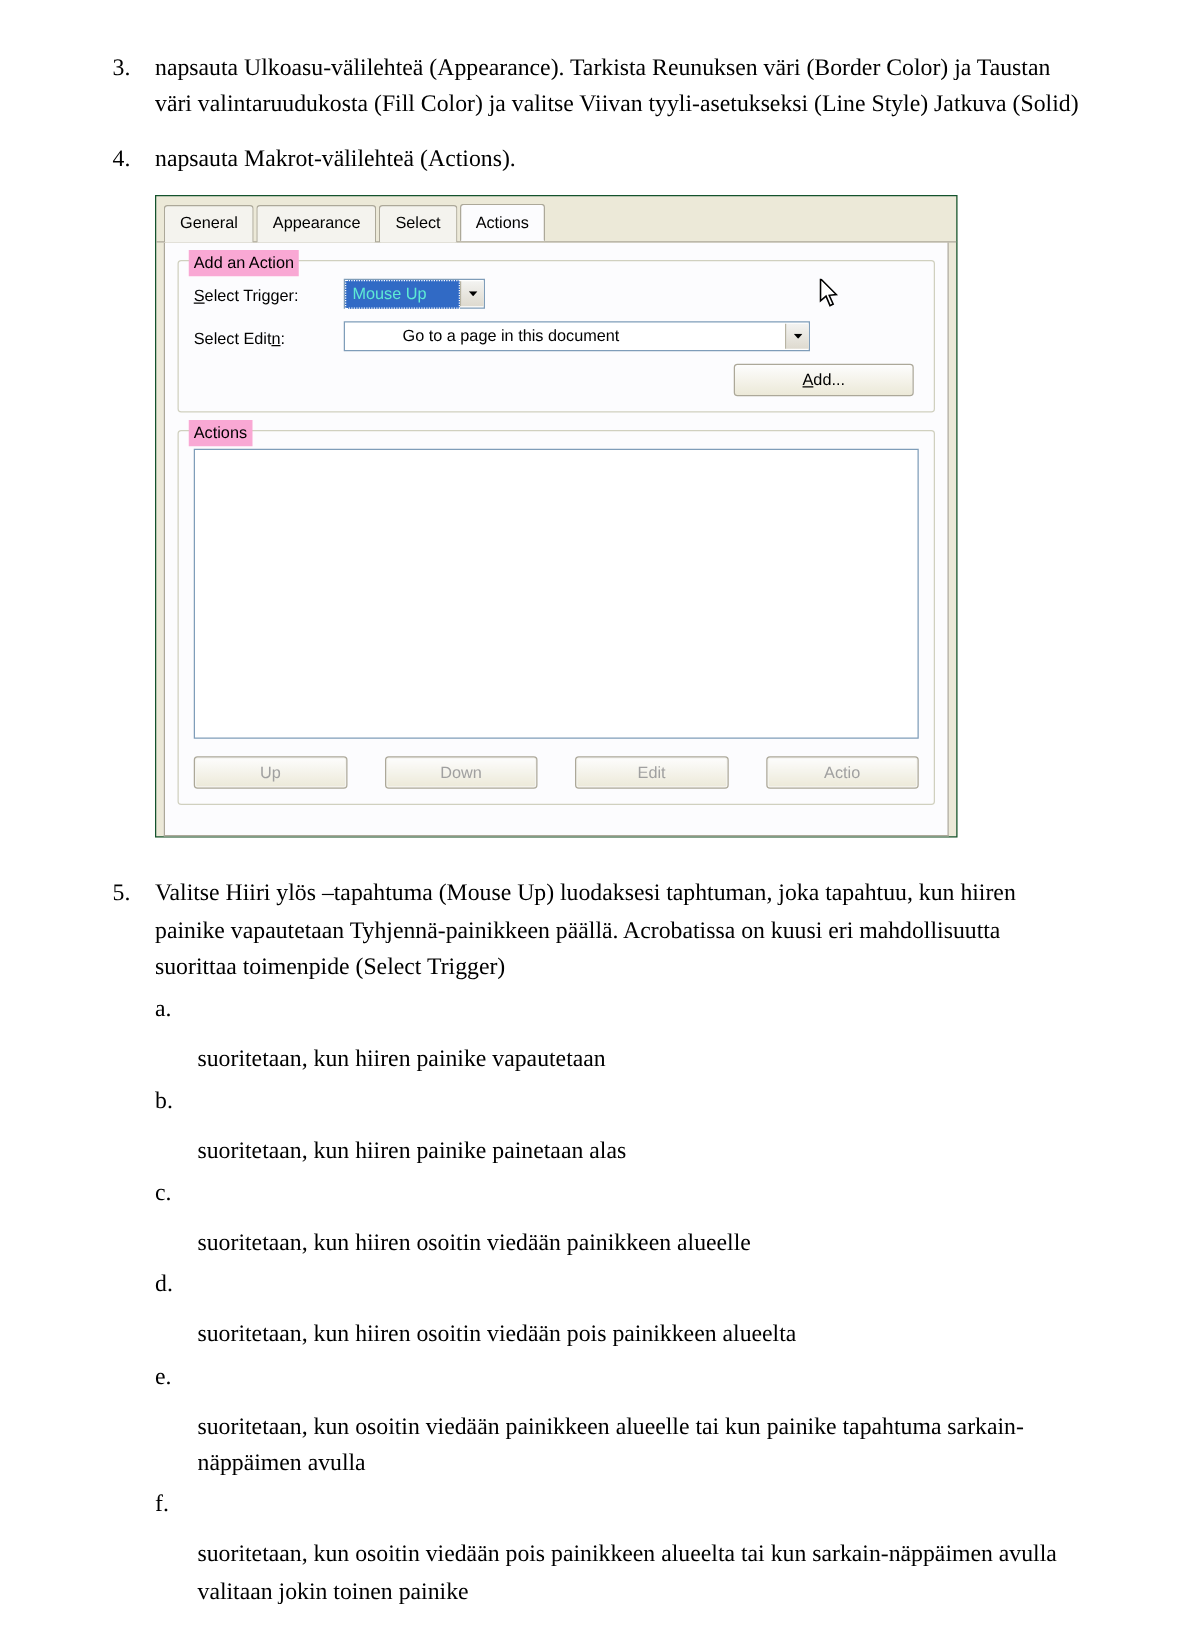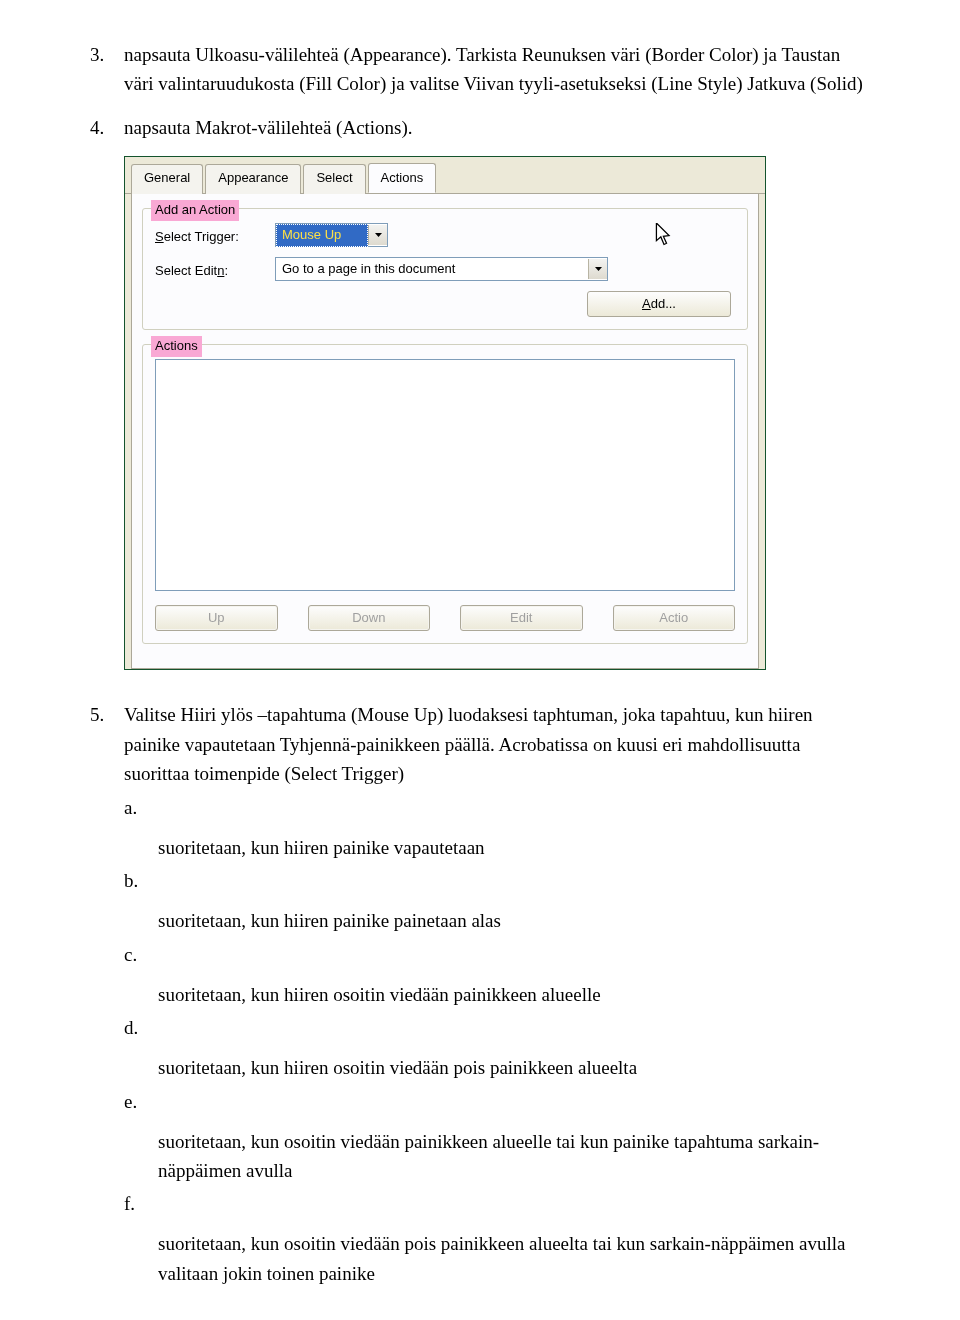--- a/index.html
+++ b/index.html
@@ -92,25 +92,25 @@
     height: 22px;
   }
   .combo.focused { outline: 0; }
   .combo .val {
     padding: 1px 6px;
     min-width: 80px;
     white-space: nowrap;
   }
   .combo.focused .val {
     background: #316ac5;
-    color: #fde047;
+    color: #5eead4;
     outline: 1px dotted #fff;
     outline-offset: -1px;
   }
-  .combo.wide .val { min-width: 300px; }
+  .combo.wide .val { min-width: 300px; margin-left: 40px; }
   .combo .arrow {
     width: 18px; height: 20px;
     background: linear-gradient(#f3f3f1,#dedacf);
     border-left: 1px solid #b8b4a3;
     display: flex; align-items: center; justify-content: center;
   }
   .combo .arrow svg { display:block; }
   .btn {
     height: 24px;
     padding: 0 16px;

